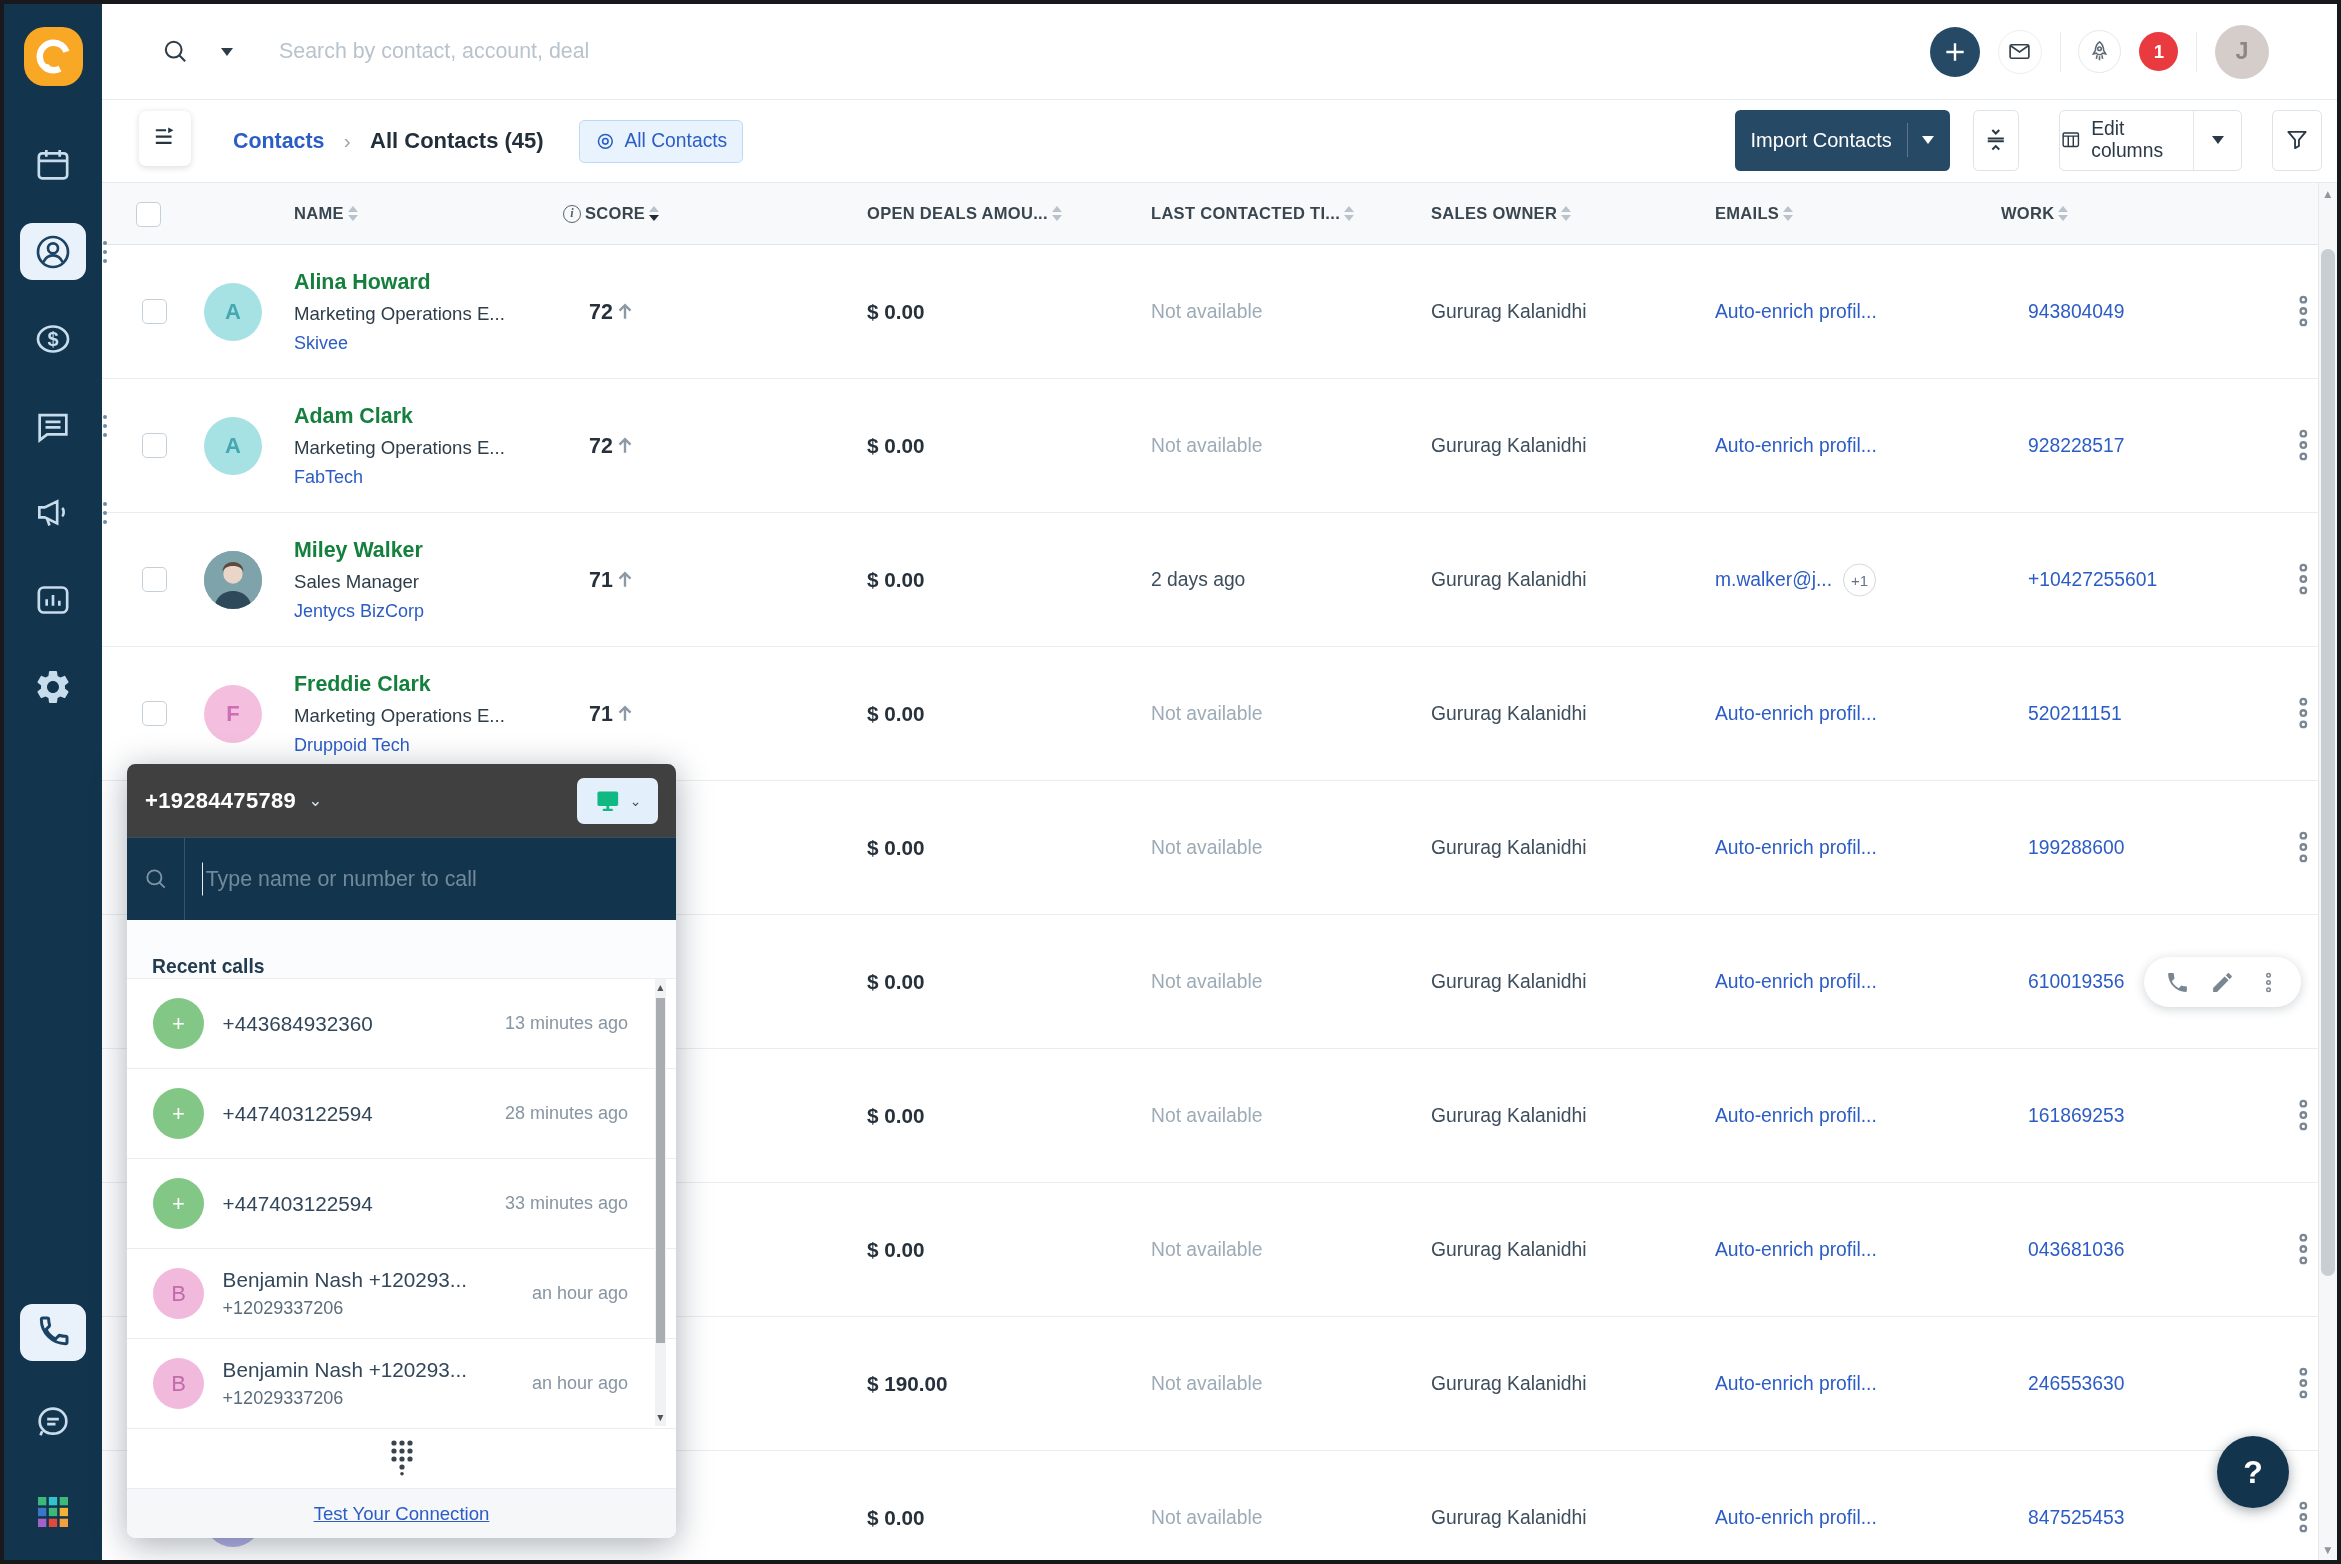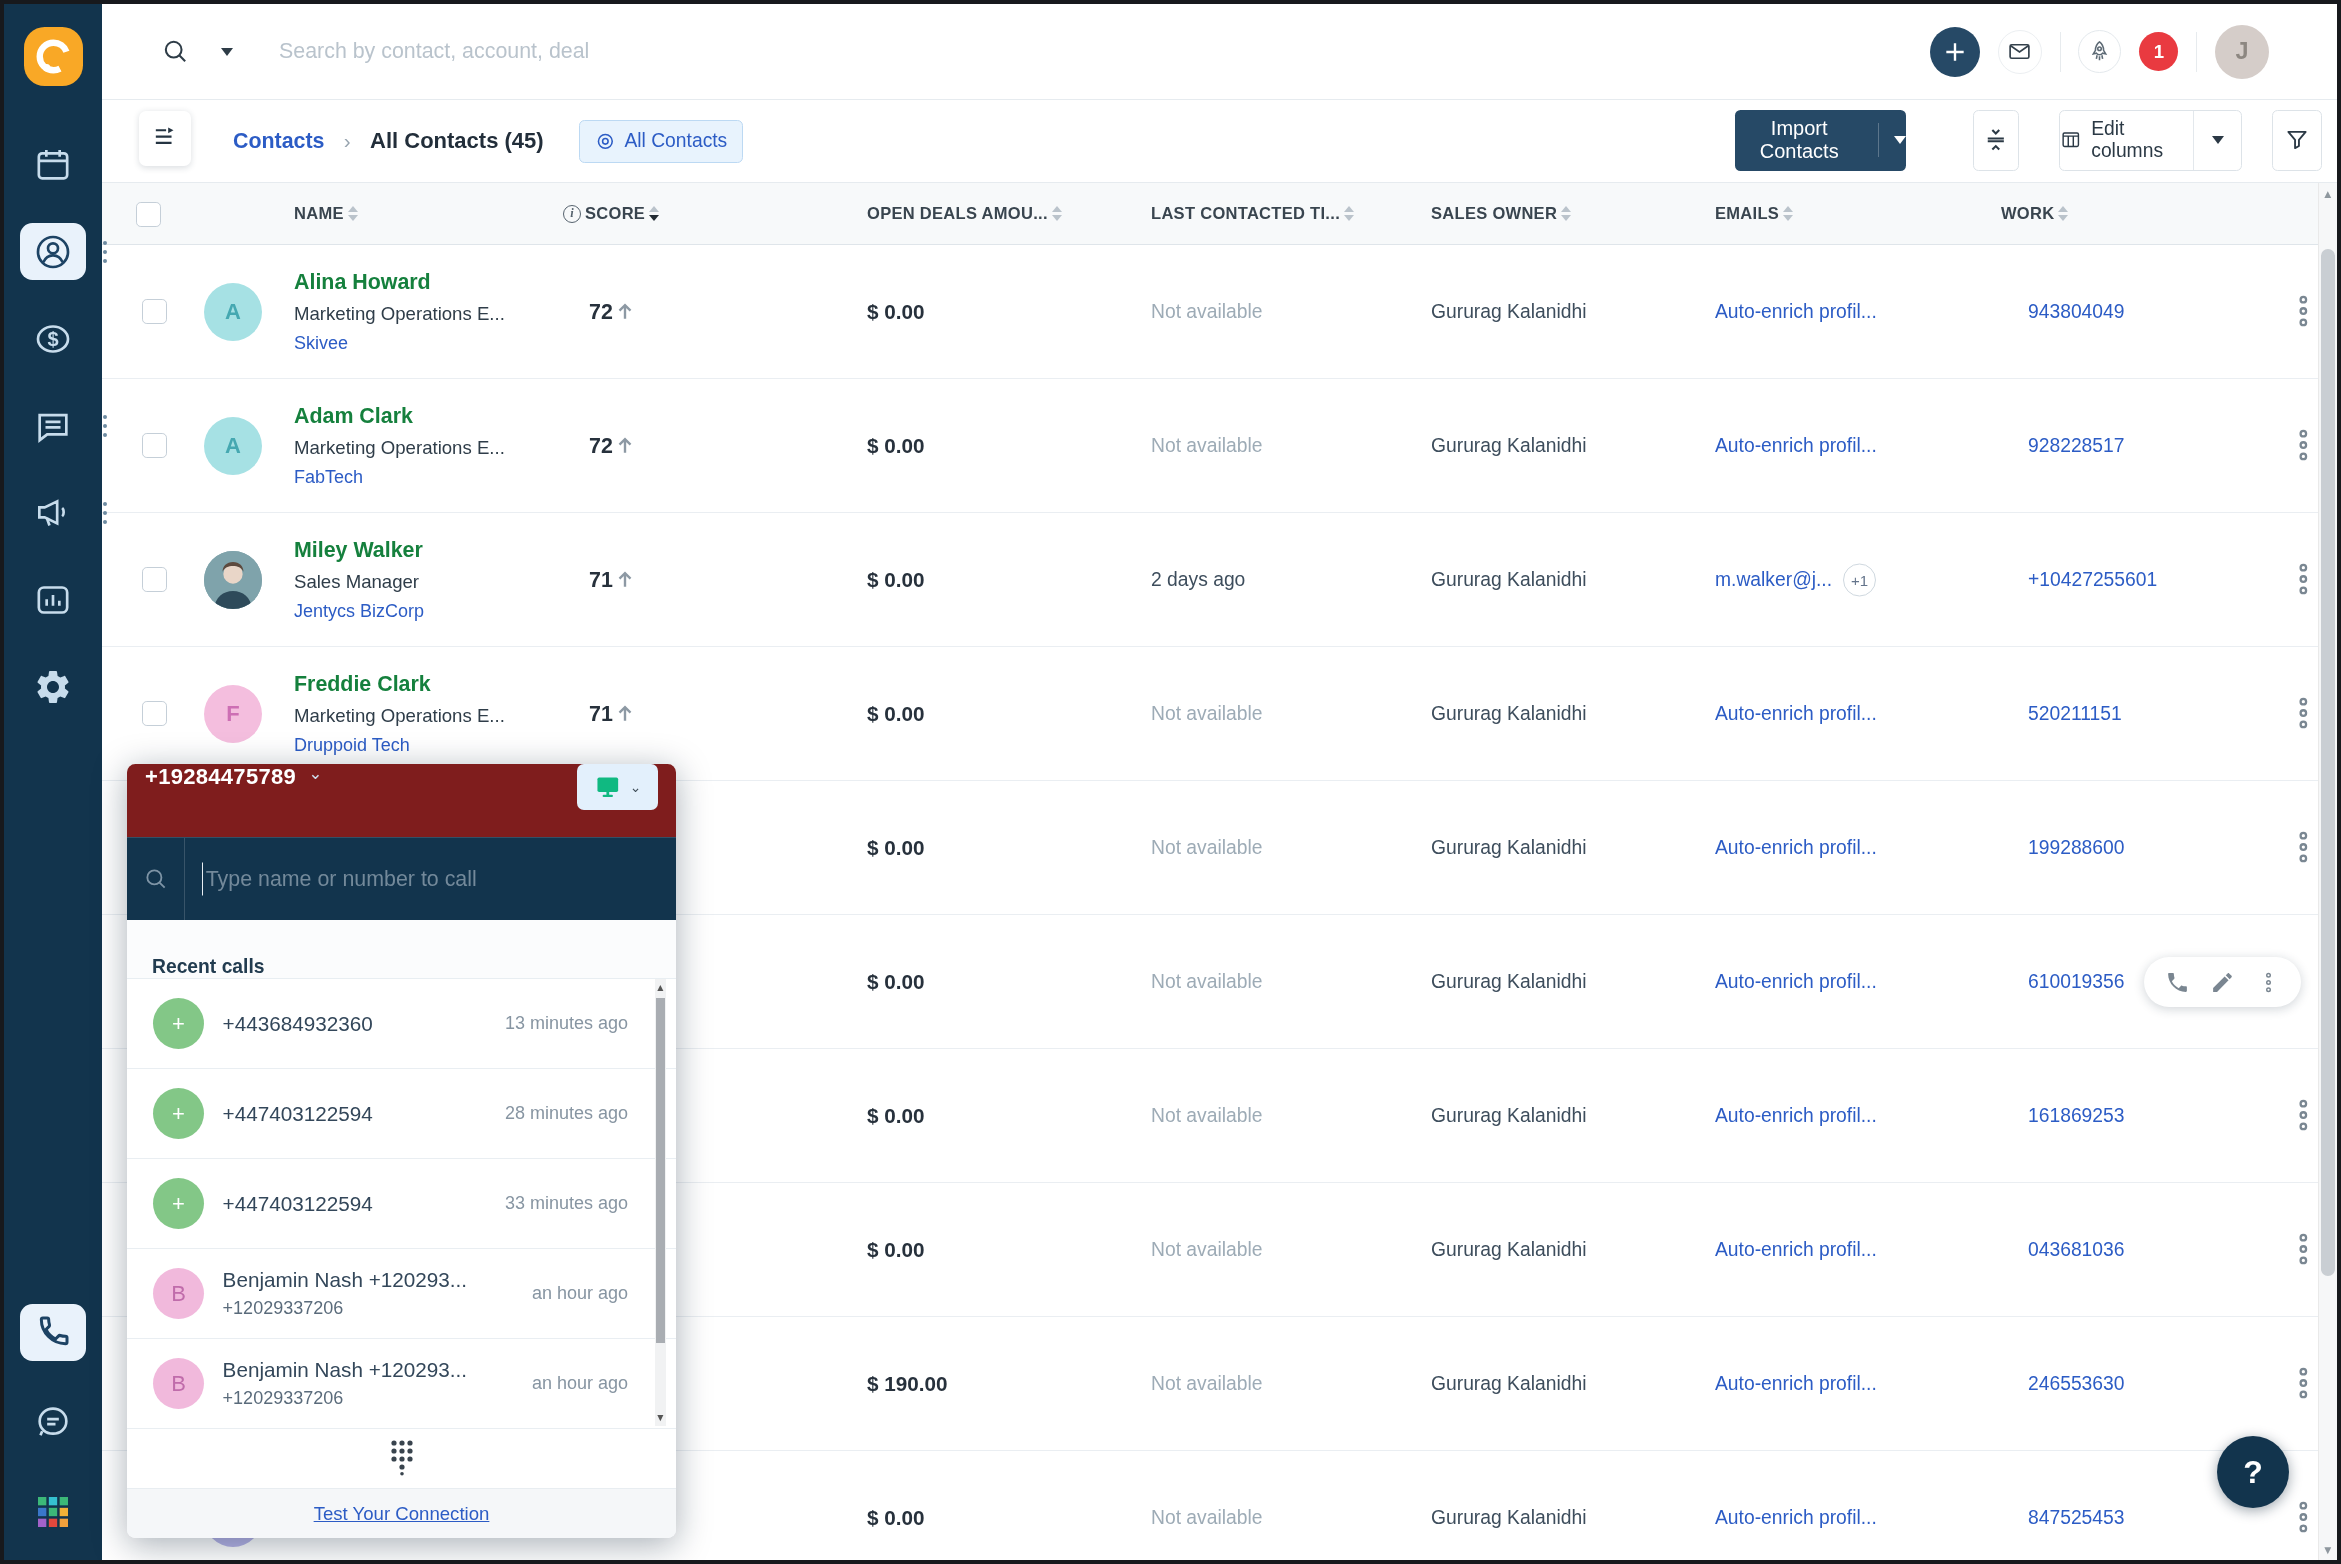--- a/index.html
+++ b/index.html
@@ -41,21 +41,21 @@
   .page-header { position:absolute; left:98px; right:0; top:96px; height:83px; background:#fff; border-bottom:0.7px solid #e6ebef; z-index:10; }
   .toggle-btn { position:absolute; left:37px; top:11px; width:52px; height:55px; background:#fff; border-radius:6.9px; box-shadow:0 1.4px 6.9px rgba(30,50,70,.16); display:flex; align-items:center; justify-content:center; color:#253442; }
   .toggle-btn svg { width:29px; height:29px; }
   .crumbs { position:absolute; left:131px; top:0; height:100%; display:flex; align-items:center; gap:19.3px; }
   .crumb-parent { color:#2c5cc5; font-size:21.4px; font-weight:600; }
   .crumb-sep { color:#97a4af; font-size:20.7px; }
   .crumb-current { color:#222e3a; font-size:22px; font-weight:700; }
   .view-chip { margin-left:16.5px; height:43px; display:flex; align-items:center; gap:8.3px; padding:0 15px; background:#e8f3fd; border:0.7px solid #bcd9f3; border-radius:5.5px; color:#2c5cc5; font-size:19.3px; }
   .view-chip svg { width:20.7px; height:20.7px; }
   .ph-actions { position:absolute; right:0; left:0; top:9.7px; height:61px; }
-  .btn-import { position:absolute; left:1633px; width:171px; height:61px; background:#264966; border:none; border-radius:5.5px; color:#fff; font-size:20px; display:flex; align-items:center; justify-content:center; gap:15px; cursor:pointer; }
+  .btn-import { position:absolute; left:1633px; width:215px; height:61px; background:#264966; border:none; border-radius:5.5px; color:#fff; font-size:20px; display:flex; align-items:center; justify-content:center; gap:15px; cursor:pointer; }
   .btn-import .vline { width:0.7px; height:34px; background:rgba(255,255,255,.25); }
   .caret { width:0; height:0; border-left:6.2px solid transparent; border-right:6.2px solid transparent; border-top:8.3px solid currentColor; }
   .btn-collapse { position:absolute; left:1871px; width:46px; height:61px; background:#fff; border:0.7px solid #dde3e8; border-radius:5.5px; color:#2b3945; display:flex; align-items:center; justify-content:center; }
   .btn-collapse svg { width:27.6px; height:27.6px; }
   .btn-editcols { position:absolute; left:1957px; width:183px; height:61px; background:#fff; border:0.7px solid #dde3e8; border-radius:5.5px; display:flex; align-items:stretch; color:#2b3945; }
   .ec-main { flex:1; display:flex; align-items:center; justify-content:center; gap:9.7px; font-size:19.3px; border-right:0.7px solid #e3e8ec; }
   .ec-main svg { width:23.4px; height:23.4px; }
   .ec-caret { width:47px; display:flex; align-items:center; justify-content:center; color:#2b3945; }
   .btn-filter { position:absolute; left:2170px; width:50px; height:61px; background:#fff; border:0.7px solid #dde3e8; border-radius:5.5px; color:#2b3945; display:flex; align-items:center; justify-content:center; }
   .btn-filter svg { width:26px; height:26px; }
@@ -93,21 +93,21 @@
   .kebab { position:absolute; left:2191px; top:50%; transform:translateY(-50%); color:#7a8792; }
   .kebab svg { width:20.7px; height:39px; }
 
   
   .vscroll { position:absolute; right:0; top:179px; bottom:0; width:19.3px; background:#f6f7f8; border-left:0.7px solid #e9e9e9; z-index:6; }
   .vthumb { position:absolute; left:2.1px; right:2.1px; top:66px; height:1027px; background:#c9ced3; border-radius:6.9px; }
   .varrow { position:absolute; left:0; right:0; text-align:center; font-size:11.7px; color:#8e979e; }
 
   
   .dialer { position:absolute; left:123px; top:760px; width:549px; height:774px; border-radius:8.3px; background:#fbfcfd; box-shadow:0 6.9px 34px rgba(10,30,50,.35); z-index:50; overflow:hidden; display:flex; flex-direction:column; }
-  .d-head { height:73px; background:#7f1d1d; display:flex; align-items:flex-start; padding:0 18px; }
+  .d-head { height:73px; background:#404040; display:flex; align-items:center; padding:0 18px; }
   .d-number { color:#fff; font-size:22px; font-weight:700; letter-spacing:0.3px; }
   .d-num-caret { margin-left:12.4px; color:#cfe0ee; font-size:16.5px; }
   .d-device-btn { margin-left:auto; width:81px; height:46px; background:#e3f0fc; border-radius:6.9px; display:flex; align-items:center; justify-content:center; gap:8.3px; border:none; cursor:pointer; }
   .d-device-btn svg.mon { width:27.6px; height:27.6px; color:#10b981; }
   .d-device-btn .sm-caret { color:#3c4a55; font-size:13.8px; }
   .d-search { height:83px; background:#12344d; border-top:0.7px solid rgba(255,255,255,.14); display:flex; align-items:stretch; position:relative; }
   .d-search-icncell { width:58px; display:flex; align-items:center; justify-content:center; color:#7e94a6; border-right:0.7px solid rgba(255,255,255,.16); }
   .d-search-icncell svg { width:26px; height:26px; }
   .d-search input { flex:1; background:transparent; border:none; outline:none; color:#fff; font-size:21.4px; padding-left:20.7px; }
   .d-search input::placeholder { color:#73899a; }

